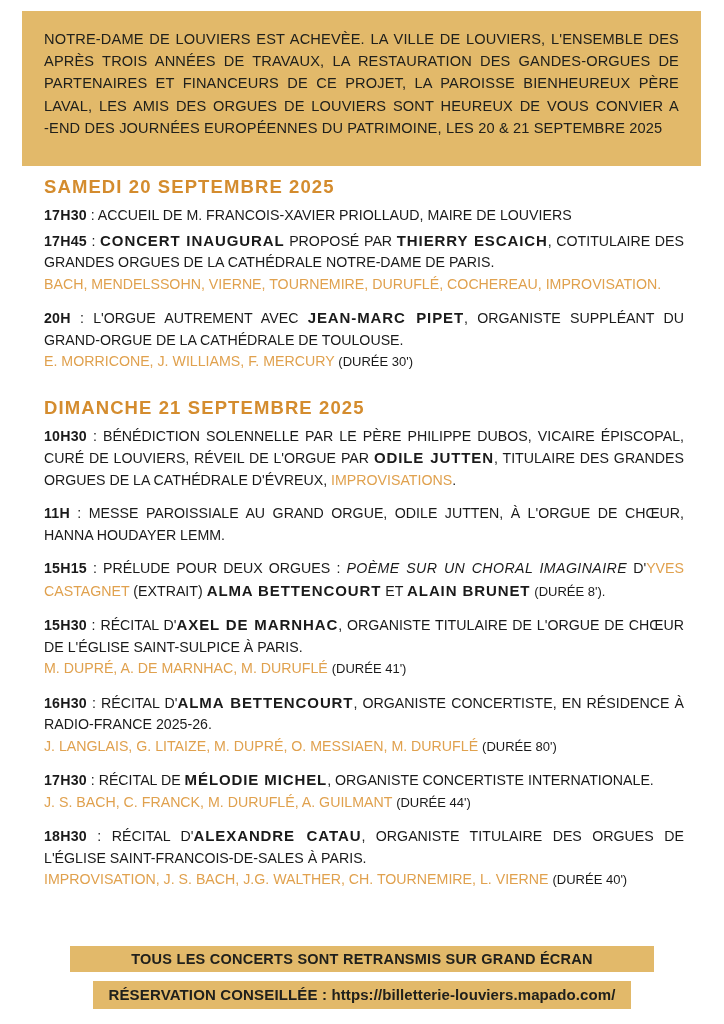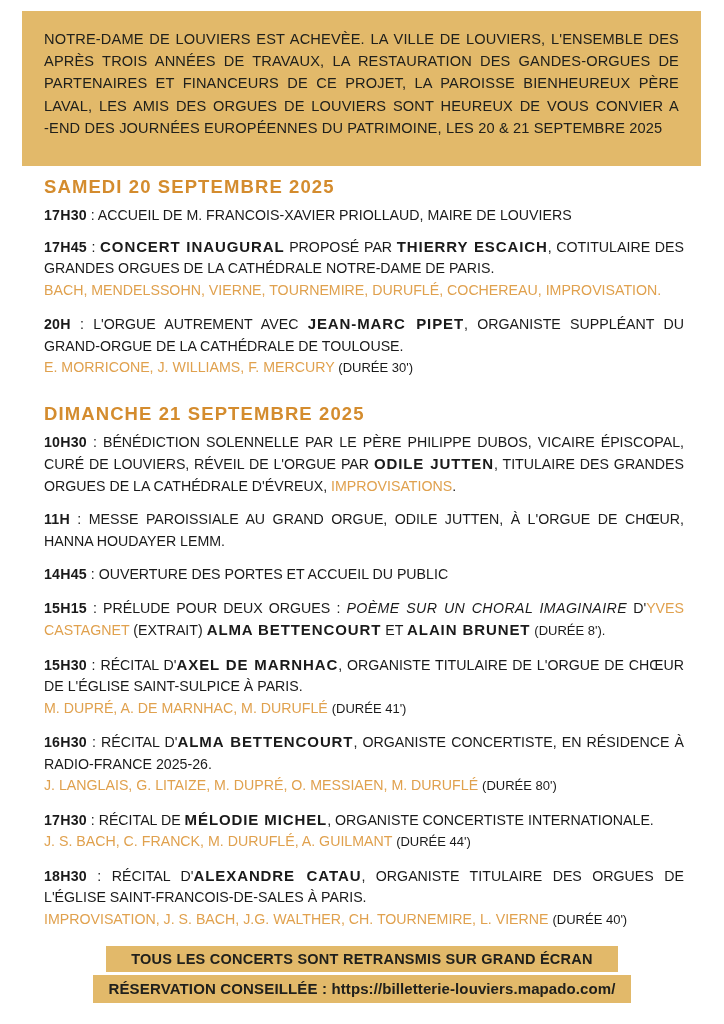--- a/index.html
+++ b/index.html
@@ -62,21 +62,21 @@
   }
 
   .entry {
     margin: 0 0 12px 0;
     font-size: 14.2px;
     line-height: 21.5px;
     color: #1a1a1a;
     text-align: justify;
     text-align-last: left;
   }
-  .entry.tight { margin-bottom: 9px; }
+  .entry.tight { margin-bottom: 3px; }
 
   .time {
     font-weight: bold;
     letter-spacing: 0.2px;
   }
   .name {
     font-weight: bold;
     letter-spacing: 0.9px;
     font-size: 15px;
   }
@@ -110,28 +110,28 @@
   }
   .footer-box {
     background: #E2B96A;
     text-align: center;
     font-weight: bold;
     color: #20201c;
     box-sizing: border-box;
   }
   .footer-box-1 {
     margin: 0 auto;
-    width: 512px;
+    width: 584px;
     height: 26px;
     line-height: 26px;
     font-size: 14.5px;
     letter-spacing: 0.25px;
   }
   .footer-box-2 {
-    margin: 3px auto 0 auto;
+    margin: 9px auto 0 auto;
     width: 538px;
     height: 28px;
     line-height: 28px;
     font-size: 15px;
     letter-spacing: 0.15px;
   }
   .url { letter-spacing: 0.1px; }
 </style>
 </head>
 <body>
@@ -165,23 +165,20 @@
   <h2 class="day-title second">DIMANCHE 21 SEPTEMBRE 2025</h2>
 
   <p class="entry just">
     <span class="time">10H30</span><span> : </span><span>BÉNÉDICTION SOLENNELLE PAR LE PÈRE PHILIPPE DUBOS, VICAIRE ÉPISCOPAL, CURÉ DE LOUVIERS, RÉVEIL DE L'ORGUE PAR </span><span class="name">ODILE  JUTTEN</span><span>, TITULAIRE DES GRANDES ORGUES DE LA CATHÉDRALE D'ÉVREUX, </span><span class="orange">IMPROVISATIONS</span><span>.</span>
   </p>
 
   <p class="entry just">
     <span class="time">11H</span><span> : </span><span>MESSE PAROISSIALE AU GRAND ORGUE, ODILE JUTTEN, À L'ORGUE DE CHŒUR, HANNA HOUDAYER LEMM.</span>
   </p>
 
-  <p class="entry">
-    <span class="time">14H45</span><span> : </span><span>OUVERTURE DES PORTES ET ACCUEIL DU PUBLIC</span>
-  </p>
 
   <p class="entry just">
     <span class="time">15H15</span><span> : </span><span>PRÉLUDE POUR DEUX ORGUES : </span><span class="italic">POÈME SUR UN CHORAL IMAGINAIRE</span><span> D'</span><span class="orange">YVES CASTAGNET</span><span> (EXTRAIT) </span><span class="name">ALMA BETTENCOURT</span><span> ET </span><span class="name">ALAIN BRUNET</span> <span class="duration">(DURÉE 8').</span>
   </p>
 
   <p class="entry just">
     <span class="time">15H30</span><span> : </span><span>RÉCITAL D'</span><span class="name">AXEL  DE  MARNHAC</span><span>, ORGANISTE TITULAIRE DE L'ORGUE DE CHŒUR DE L'ÉGLISE SAINT-SULPICE À PARIS.</span><br>
     <span class="composers">M. DUPRÉ, A. DE MARNHAC, M. DURUFLÉ</span> <span class="duration">(DURÉE 41')</span>
   </p>
 

